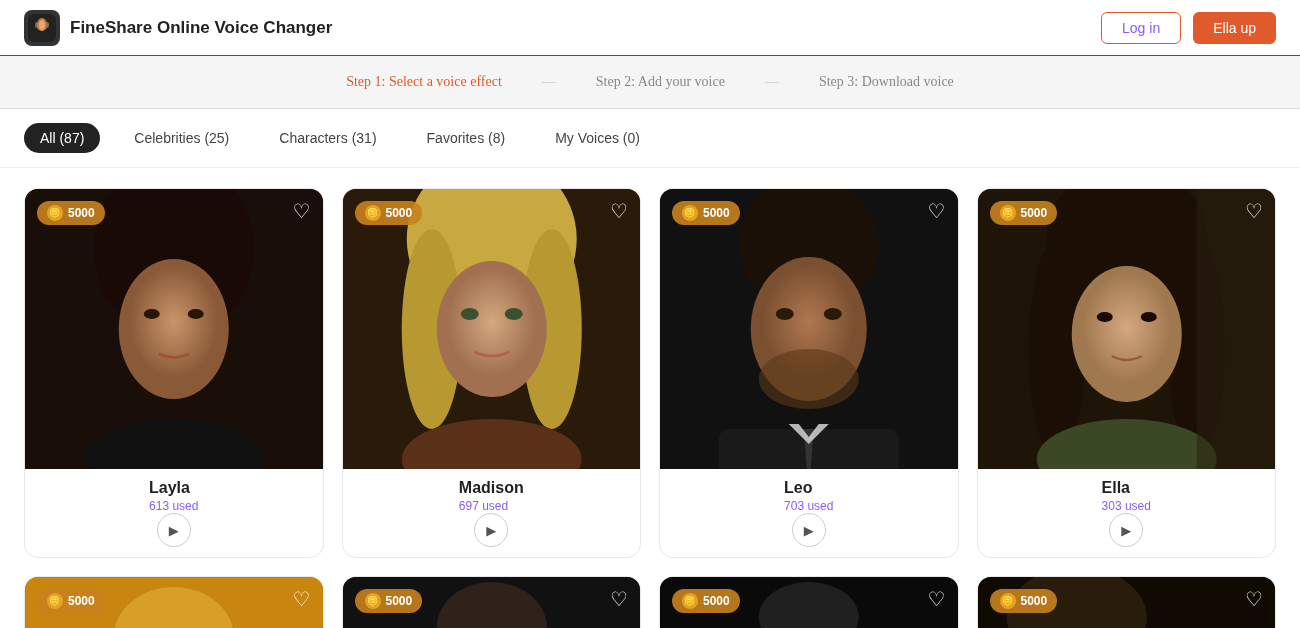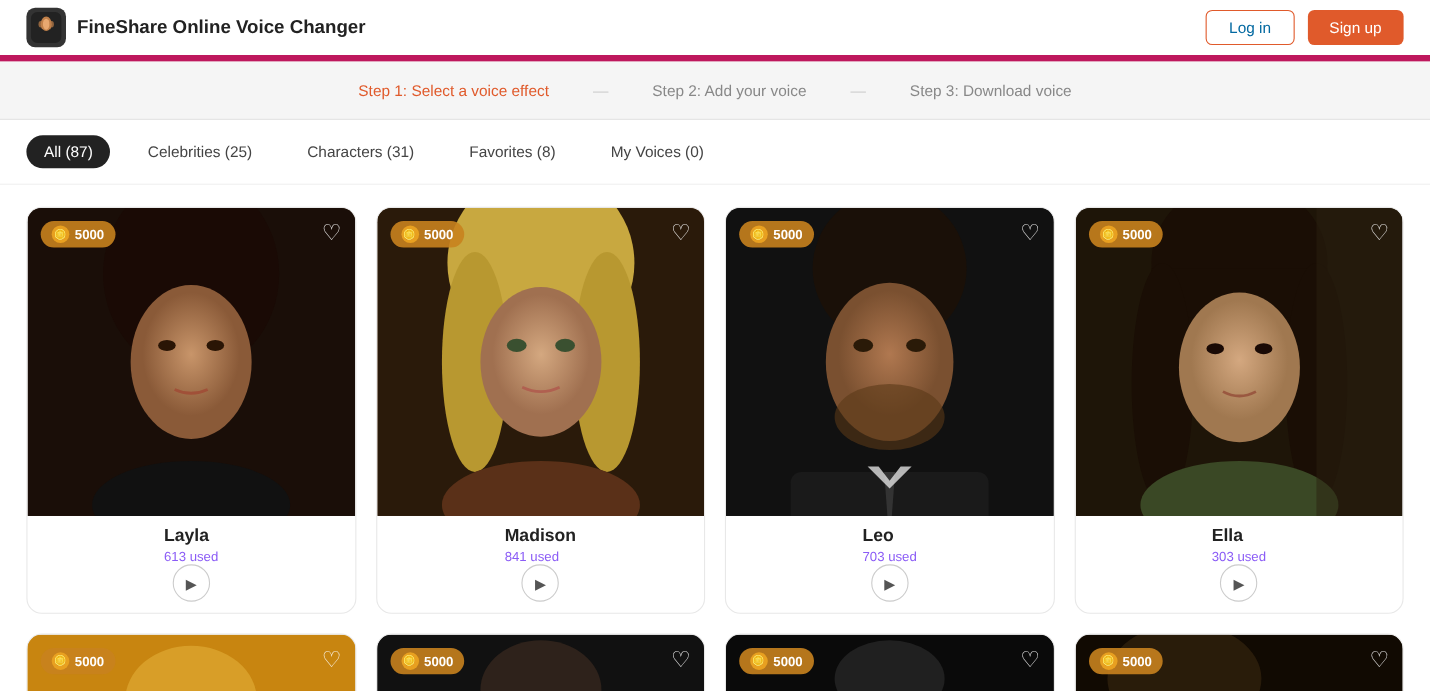--- a/index.html
+++ b/index.html
@@ -5,21 +5,21 @@
     * { box-sizing: border-box; margin: 0; padding: 0; }
     body { font-family: -apple-system, BlinkMacSystemFont, 'Segoe UI', sans-serif; background: #f5f5f5; }
 
     
     .header {
       display: flex;
       align-items: center;
       justify-content: space-between;
       padding: 12px 24px;
       background: #fff;
-      border-bottom: 6px solid #be185d;
+      border-bottom: 1px solid #be185d;
       height: 56px;
     }
     .logo-area {
       display: flex;
       align-items: center;
       gap: 10px;
     }
     .logo-icon {
       width: 36px;
       height: 36px;
@@ -34,21 +34,21 @@
       color: #222;
     }
     .header-actions {
       display: flex;
       gap: 12px;
     }
     .btn-login {
       padding: 7px 20px;
       border: 1.5px solid #e05a2b;
       background: #fff;
-      color: #0369a1;
+      color: #8b5cf6;
       border-radius: 6px;
       font-size: 14px;
       cursor: pointer;
     }
     .btn-signup {
       padding: 7px 20px;
       border: none;
       background: #e05a2b;
       color: #fff;
       border-radius: 6px;
@@ -58,20 +58,21 @@
 
     
     .steps-bar {
       background: #f5f5f5;
       display: flex;
       align-items: center;
       justify-content: center;
       gap: 40px;
       padding: 18px 0;
       border-bottom: 1px solid #e0e0e0;
+      font-family: Liberation Serif, serif;
     }
     .step-item {
       font-size: 14px;
       color: #888;
       cursor: pointer;
     }
     .step-item.active {
       color: #e05a2b;
       font-weight: 500;
     }
@@ -222,21 +223,21 @@
         <circle cx="14" cy="7" rx="4" ry="4" fill="#c0804a"></circle>
         <path d="M10 16 Q14 20 18 16" stroke="#222" stroke-width="1.5" fill="none"></path>
         <ellipse cx="9" cy="11" rx="2" ry="3" fill="#c0804a" opacity="0.7"></ellipse>
         <ellipse cx="19" cy="11" rx="2" ry="3" fill="#c0804a" opacity="0.7"></ellipse>
       </svg>
     </div>
     <span class="logo-text">FineShare Online Voice Changer</span>
   </div>
   <div class="header-actions">
     <button class="btn-login">Log in</button>
-    <button class="btn-signup">Sign up</button>
+    <button class="btn-signup">Ella up</button>
   </div>
 </header>
 
 <div class="steps-bar">
   <span class="step-item active">Step 1: Select a voice effect</span>
   <span class="step-divider">—</span>
   <span class="step-item">Step 2: Add your voice</span>
   <span class="step-divider">—</span>
   <span class="step-item">Step 3: Download voice</span>
 </div>
@@ -321,21 +322,21 @@
         </div>
         <div class="card-badge">
           <span class="coin-icon">🪙</span>
           <span>5000</span>
         </div>
         <button class="heart-btn">♡</button>
       </div>
       <div class="card-info">
         <div>
           <div class="card-name">Madison</div>
-          <div class="card-used">841 used</div>
+          <div class="card-used">697 used</div>
         </div>
         <button class="play-btn">▶</button>
       </div>
     </div>
 
     <div class="card">
       <div class="card-image-wrapper">
         <div class="card-image-placeholder img-leo" style="width:100%;height:100%;position:relative;">
           <svg width="100%" height="100%" viewBox="0 0 300 280" preserveAspectRatio="xMidYMid slice" xmlns="http://www.w3.org/2000/svg" style="position:absolute;top:0;left:0;">
             <defs>

